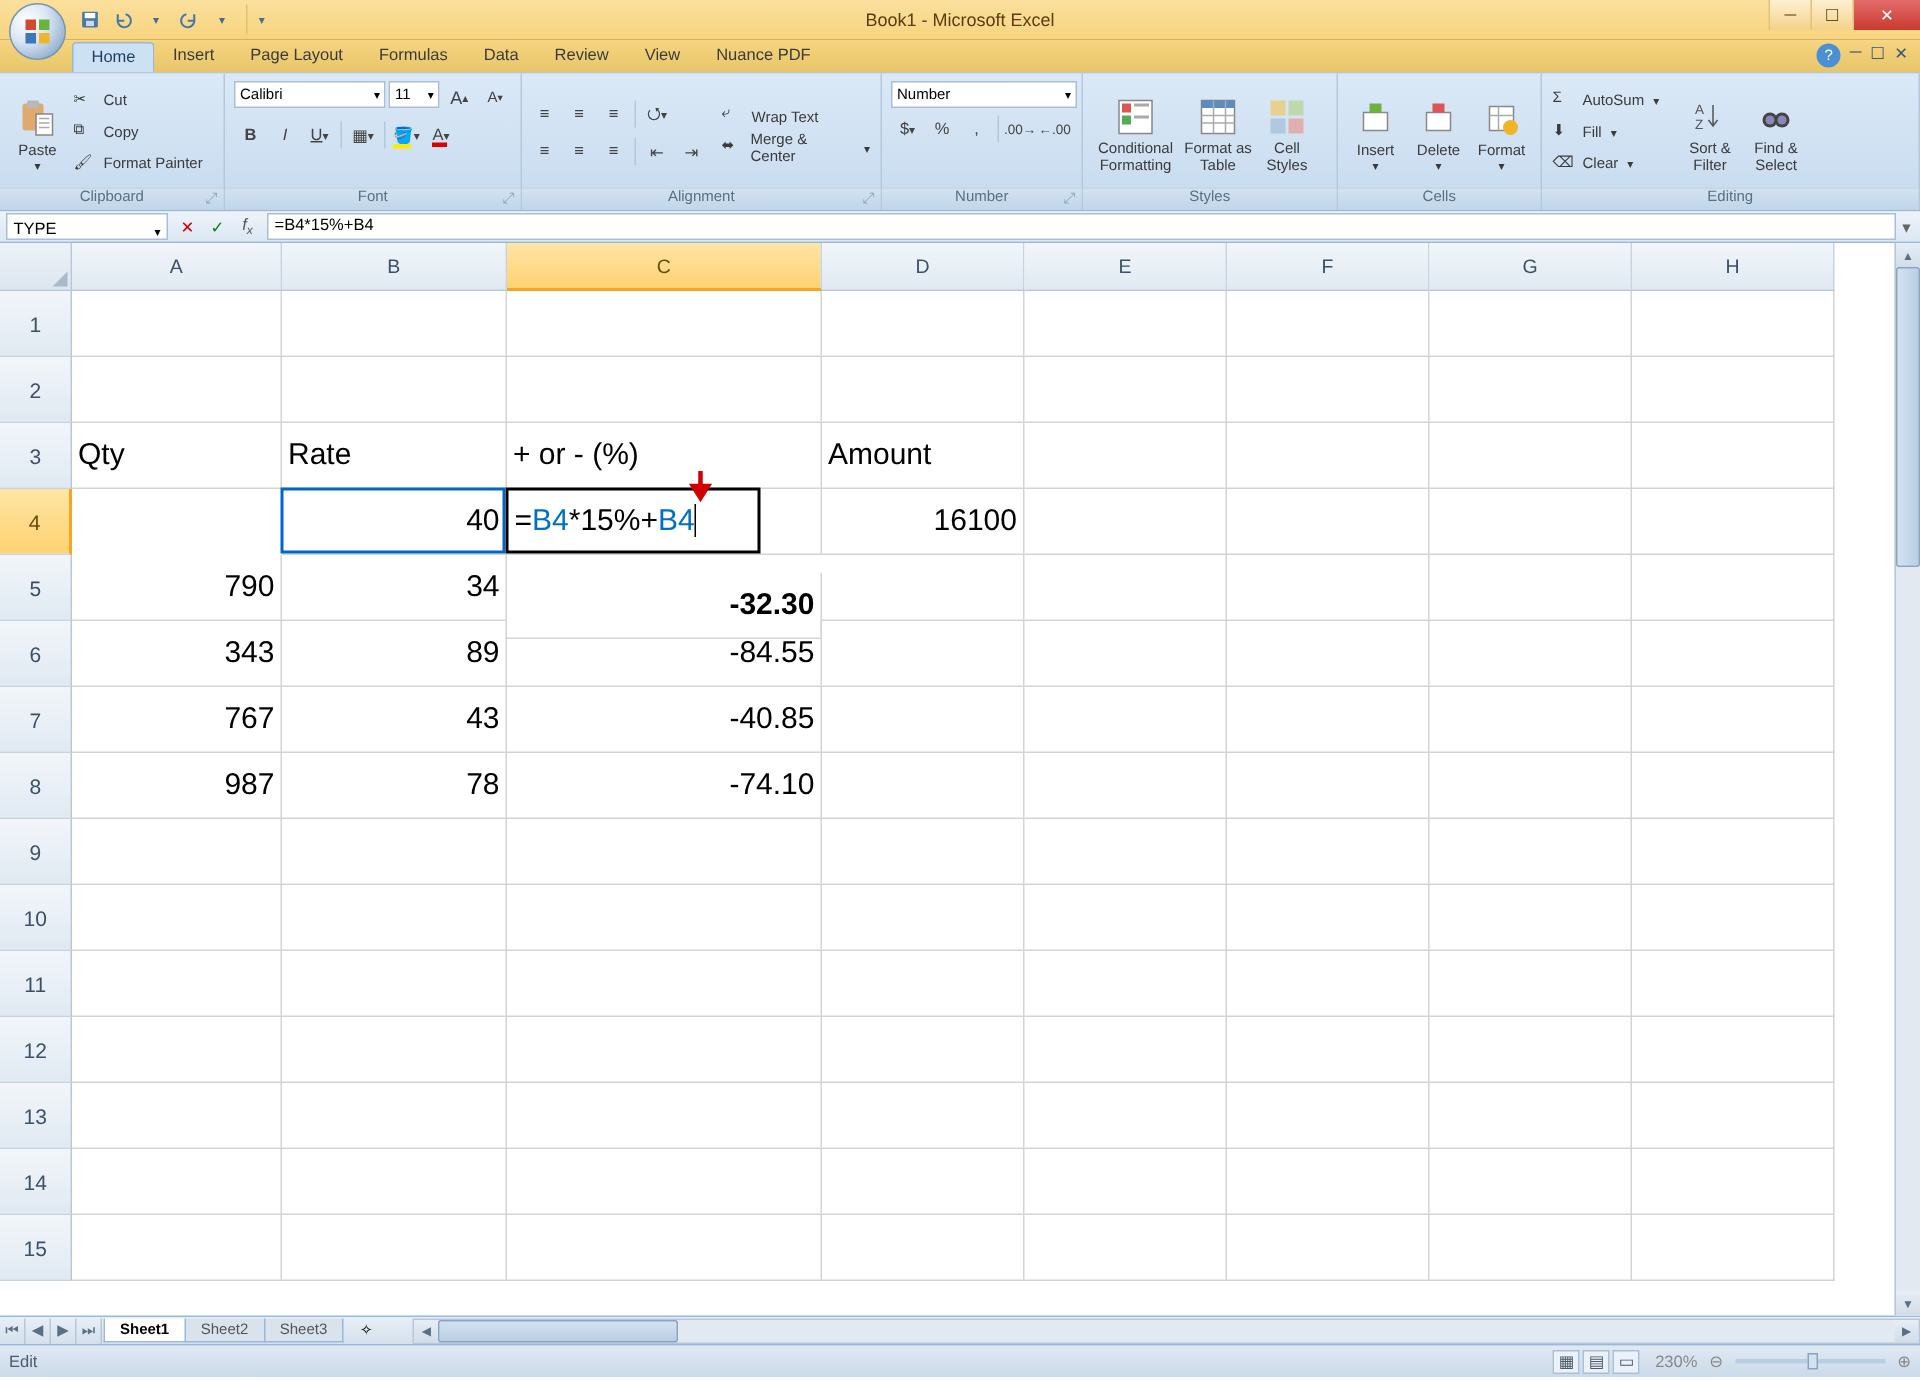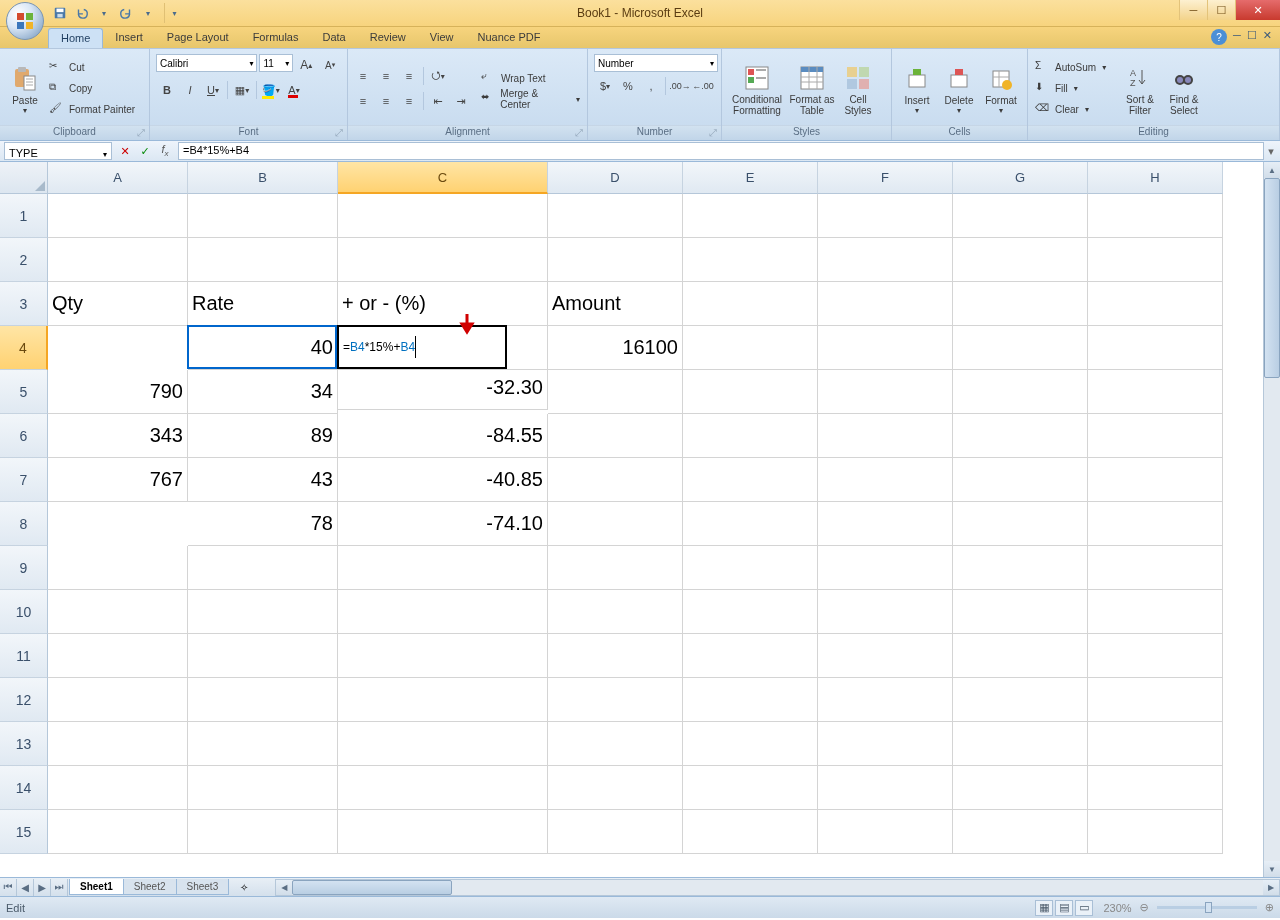--- a/index.html
+++ b/index.html
@@ -54,21 +54,21 @@
 .colh { background:linear-gradient(#f2f6fa,#e0e9f2); border-right:1px solid #c6d3e0; border-bottom:1px solid #b5c7d9; display:flex; align-items:center; justify-content:center; font-size:13px; color:#3a506b; font-weight:400; }
 .colh.active { background:linear-gradient(#ffe5a5,#ffd272); border-bottom:2px solid #f5a623; color:#6b4a0f; }
 .rowh { width:48px; background:linear-gradient(#f2f6fa,#e0e9f2); border-right:1px solid #b5c7d9; border-bottom:1px solid #c6d3e0; display:flex; align-items:center; justify-content:center; font-size:14px; color:#3a506b; }
 .rowh.active { background:linear-gradient(#ffe5a5,#ffd272); border-right:2px solid #f5a623; color:#6b4a0f; }
 .cells { position:relative; }
 .cell { border-right:1px solid #d4d4d4; border-bottom:1px solid #d4d4d4; position:absolute; font-size:20px; color:#000; padding:2px 4px; display:flex; align-items:center; }
 .cell.num { justify-content:flex-end; }
 .cell.txt { justify-content:flex-start; }
 .refbox { position:absolute; border:2px solid #0066cc; pointer-events:none; }
 .editbox { position:absolute; border:2px solid #000; background:#fff; }
-.editbox .txt { display:flex; align-items:center; padding:2px 4px; font-size:12px; height:100%; }
+.editbox .txt { display:flex; align-items:center; padding:2px 4px; font-size:20px; height:100%; }
 .ref-b4-1 { color:#0070c0; }
 .ref-b4-2 { color:#0070c0; }
 .cursor-line { display:inline-block; width:1px; height:22px; background:#000; animation:blink 1s steps(1) infinite; vertical-align:middle; }
 @keyframes blink { 50%{opacity:0} }
 .redarrow { position:absolute; color:#d00000; }
 
 
 .sheetbar { height:19px; background:linear-gradient(#e8eff6,#d4e0ec); border-top:1px solid #9ab9d9; display:flex; align-items:center; font-size:10px; }
 .navbtns { display:flex; }
 .navbtns div { width:17px; height:17px; border-right:1px solid #b5c7d9; display:flex; align-items:center; justify-content:center; color:#5a6e84; }
@@ -484,21 +484,21 @@
           <div class="cell " style="left: 1040px; top: 88px; width: 135px; height: 44px;"></div>
           <div class="cell num" style="left: 140px; top: 132px; width: 150px; height: 44px;">40</div>
           <div class="cell " style="left: 290px; top: 132px; width: 210px; height: 44px;"></div>
           <div class="cell num" style="left: 500px; top: 132px; width: 135px; height: 44px;">16100</div>
           <div class="cell " style="left: 635px; top: 132px; width: 135px; height: 44px;"></div>
           <div class="cell " style="left: 770px; top: 132px; width: 135px; height: 44px;"></div>
           <div class="cell " style="left: 905px; top: 132px; width: 135px; height: 44px;"></div>
           <div class="cell " style="left: 1040px; top: 132px; width: 135px; height: 44px;"></div>
           <div class="cell num" style="left: 0px; top: 176px; width: 140px; height: 44px;">790</div>
           <div class="cell num" style="left: 140px; top: 176px; width: 150px; height: 44px;">34</div>
-          <div class="cell num" style="left: 290px; top: 172px; width: 210px; height: 44px;">-32.30</div>
+          <div class="cell num" style="left: 290px; top: 188px; width: 210px; height: 44px; font-weight: bold;">-32.30</div>
           <div class="cell " style="left: 500px; top: 176px; width: 135px; height: 44px;"></div>
           <div class="cell " style="left: 635px; top: 176px; width: 135px; height: 44px;"></div>
           <div class="cell " style="left: 770px; top: 176px; width: 135px; height: 44px;"></div>
           <div class="cell " style="left: 905px; top: 176px; width: 135px; height: 44px;"></div>
           <div class="cell " style="left: 1040px; top: 176px; width: 135px; height: 44px;"></div>
           <div class="cell num" style="left: 0px; top: 220px; width: 140px; height: 44px;">343</div>
           <div class="cell num" style="left: 140px; top: 220px; width: 150px; height: 44px;">89</div>
           <div class="cell num" style="left: 290px; top: 220px; width: 210px; height: 44px;">-84.55</div>
           <div class="cell " style="left: 500px; top: 220px; width: 135px; height: 44px;"></div>
           <div class="cell " style="left: 635px; top: 220px; width: 135px; height: 44px;"></div>
@@ -506,20 +506,21 @@
           <div class="cell " style="left: 905px; top: 220px; width: 135px; height: 44px;"></div>
           <div class="cell " style="left: 1040px; top: 220px; width: 135px; height: 44px;"></div>
           <div class="cell num" style="left: 0px; top: 264px; width: 140px; height: 44px;">767</div>
           <div class="cell num" style="left: 140px; top: 264px; width: 150px; height: 44px;">43</div>
           <div class="cell num" style="left: 290px; top: 264px; width: 210px; height: 44px;">-40.85</div>
           <div class="cell " style="left: 500px; top: 264px; width: 135px; height: 44px;"></div>
           <div class="cell " style="left: 635px; top: 264px; width: 135px; height: 44px;"></div>
           <div class="cell " style="left: 770px; top: 264px; width: 135px; height: 44px;"></div>
           <div class="cell " style="left: 905px; top: 264px; width: 135px; height: 44px;"></div>
           <div class="cell " style="left: 1040px; top: 264px; width: 135px; height: 44px;"></div>
+          <div class="cell num" style="left: 0px; top: 308px; width: 140px; height: 44px;">987</div>
           <div class="cell num" style="left: 140px; top: 308px; width: 150px; height: 44px;">78</div>
           <div class="cell num" style="left: 290px; top: 308px; width: 210px; height: 44px;">-74.10</div>
           <div class="cell " style="left: 500px; top: 308px; width: 135px; height: 44px;"></div>
           <div class="cell " style="left: 635px; top: 308px; width: 135px; height: 44px;"></div>
           <div class="cell " style="left: 770px; top: 308px; width: 135px; height: 44px;"></div>
           <div class="cell " style="left: 905px; top: 308px; width: 135px; height: 44px;"></div>
           <div class="cell " style="left: 1040px; top: 308px; width: 135px; height: 44px;"></div>
           <div class="cell " style="left: 0px; top: 352px; width: 140px; height: 44px;"></div>
           <div class="cell " style="left: 140px; top: 352px; width: 150px; height: 44px;"></div>
           <div class="cell " style="left: 290px; top: 352px; width: 210px; height: 44px;"></div>

